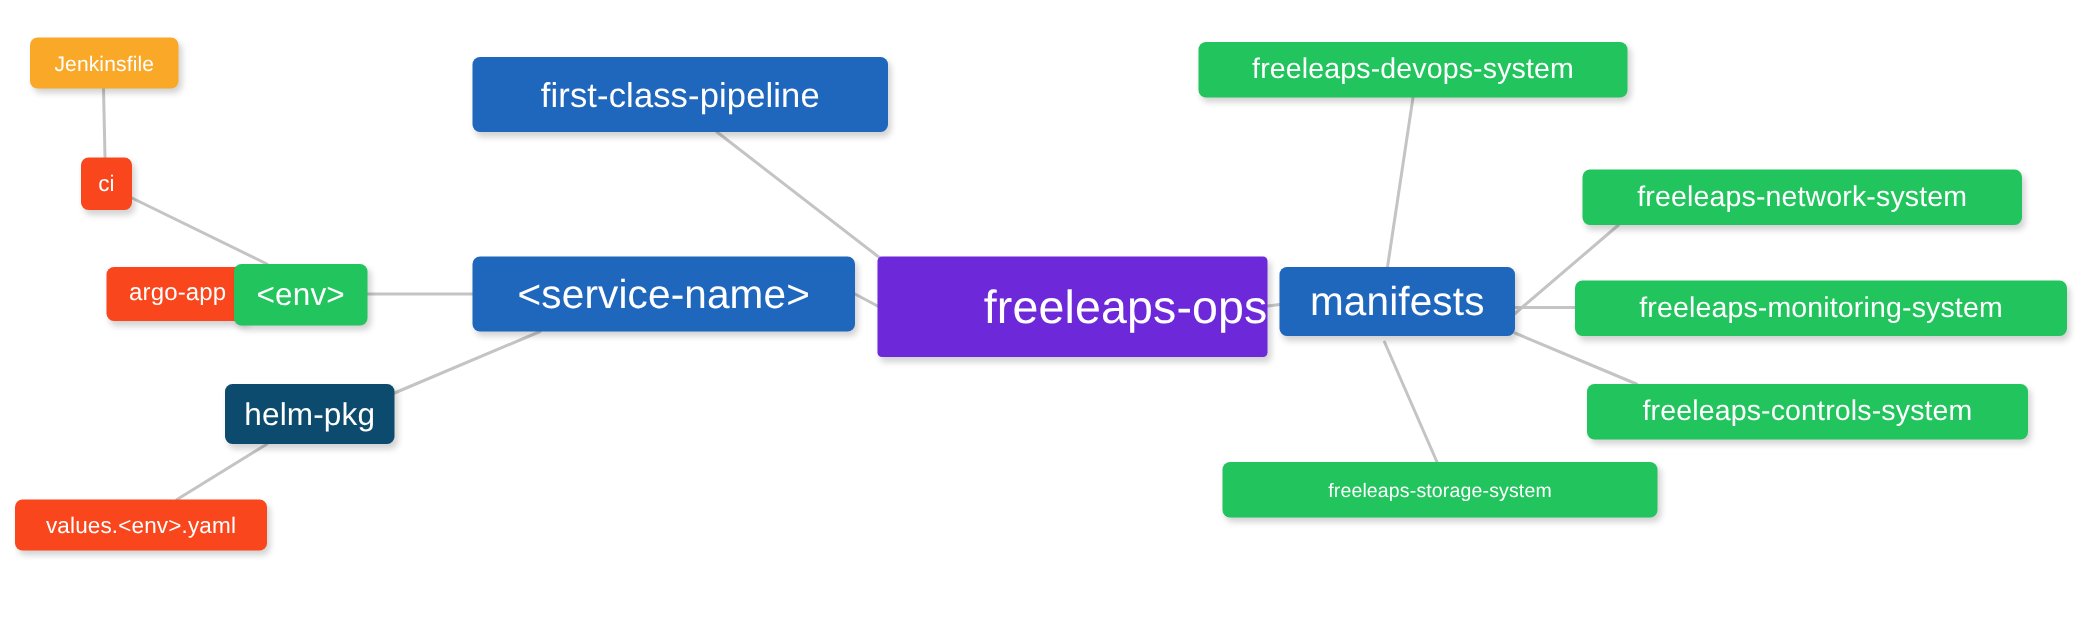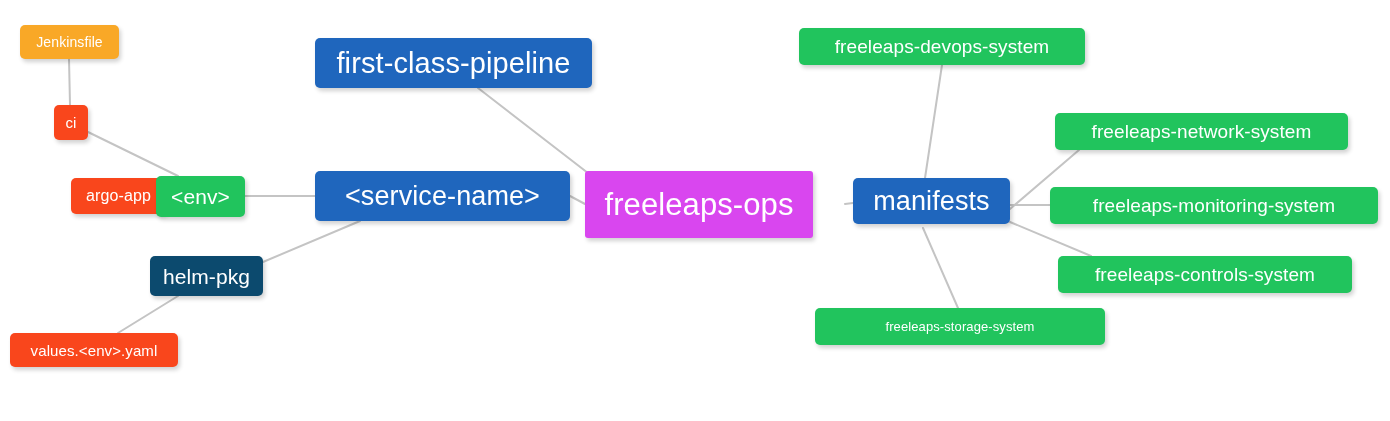--- a/index.html
+++ b/index.html
@@ -79,27 +79,27 @@
       </div>
       <div class="node" style="left: 156px; top: 176px; width: 89px; height: 41px; background: rgb(33, 196, 93); font-size: 21px;">
         <span>&lt;env&gt;</span>
       </div>
       <div class="node" style="left: 150px; top: 256px; width: 113px; height: 40px; background: #0c4a6e; font-size: 21px;">
         <span>helm-pkg</span>
       </div>
       <div class="node" style="left: 10px; top: 333px; width: 168px; height: 34px; background: rgb(249, 70, 28); font-size: 15px;">
         <span>values.&lt;env&gt;.yaml</span>
       </div>
-      <div class="node" style="left: 315px; top: 38px; width: 277px; height: 50px; background: rgb(31, 102, 189); font-size: 29px;">
+      <div class="node" style="left: 315px; top: 38px; width: 277px; height: 50px; background: rgb(31, 102, 189); font-size: 23px;">
         <span>first-class-pipeline</span>
       </div>
       <div class="node" style="left: 315px; top: 171px; width: 255px; height: 50px; background: rgb(31, 102, 189); font-size: 27px;">
         <span>&lt;service-name&gt;</span>
       </div>
-      <div class="node root" style="left: 585px; top: 171px; width: 228px; height: 67px; background: #d946ef; font-size: 31px;">
+      <div class="node root" style="left: 585px; top: 171px; width: 260px; height: 67px; background: #6d28d9; font-size: 31px; justify-content: flex-end;">
         <span>freeleaps-ops</span>
       </div>
       <div class="node" style="left: 853px; top: 178px; width: 157px; height: 46px; background: rgb(31, 102, 189); font-size: 27px;">
         <span>manifests</span>
       </div>
       <div class="node" style="left: 799px; top: 28px; width: 286px; height: 37px; background: rgb(33, 196, 93); font-size: 19px;">
         <span>freeleaps-devops-system</span>
       </div>
       <div class="node" style="left: 1055px; top: 113px; width: 293px; height: 37px; background: rgb(33, 196, 93); font-size: 19px; text-align: right;">
         <span>freeleaps-network-system</span>

